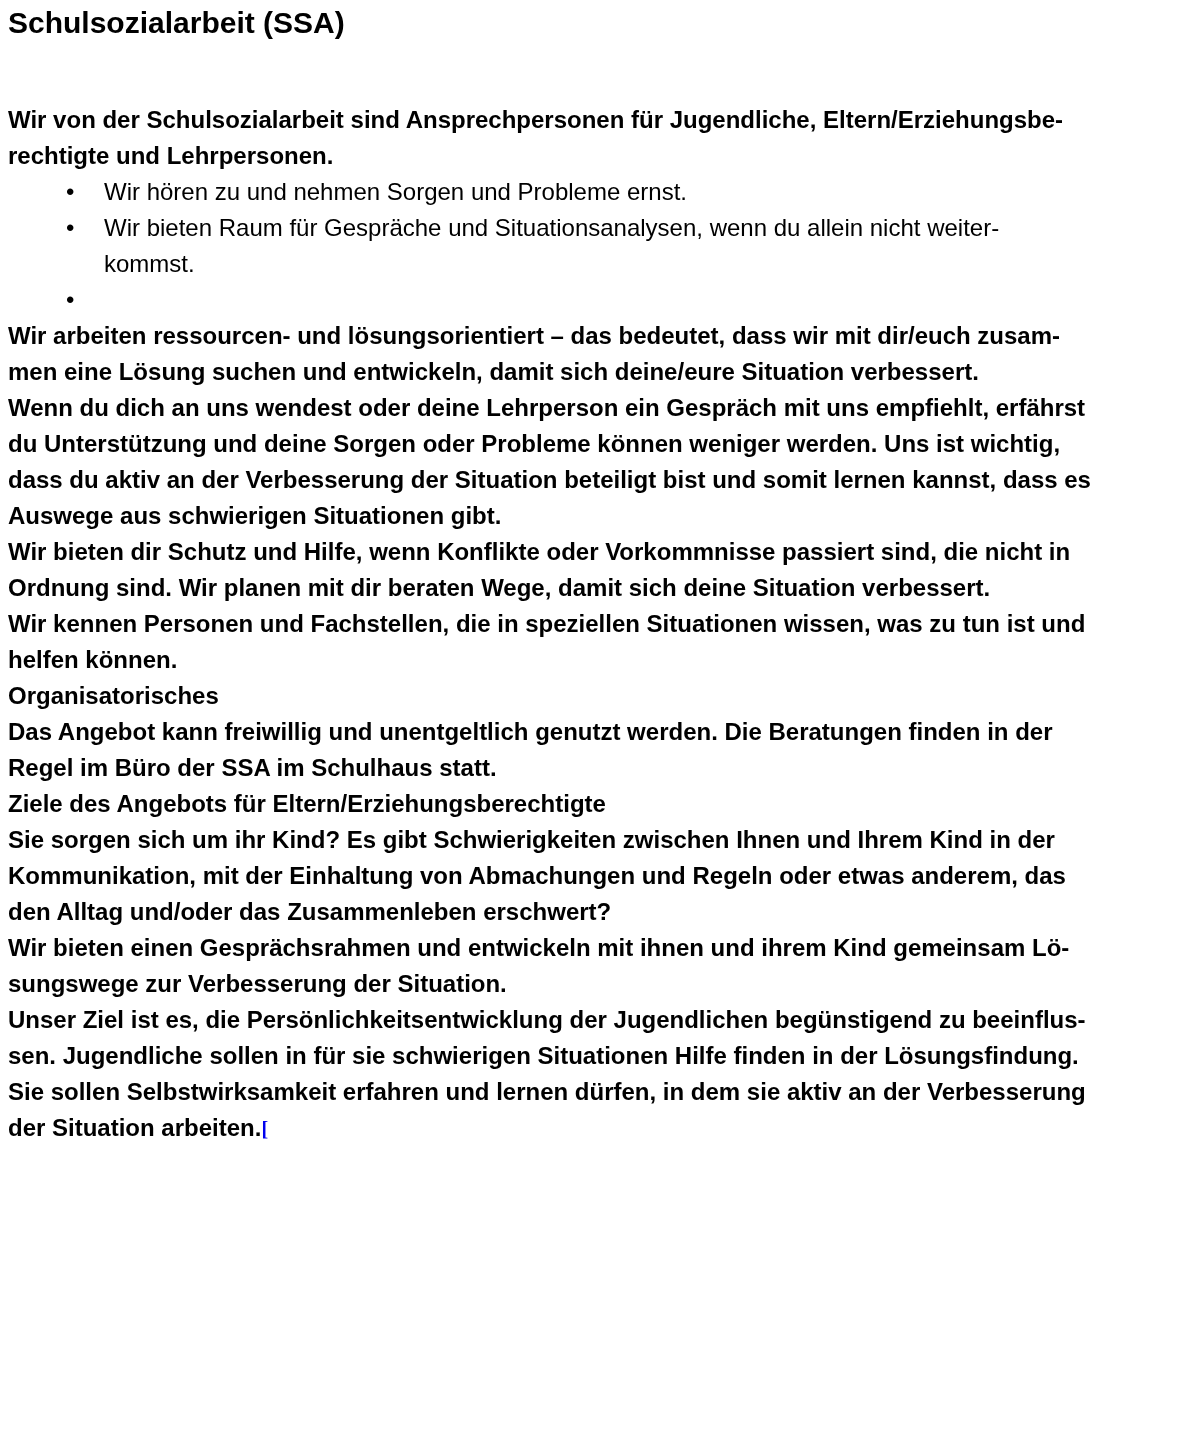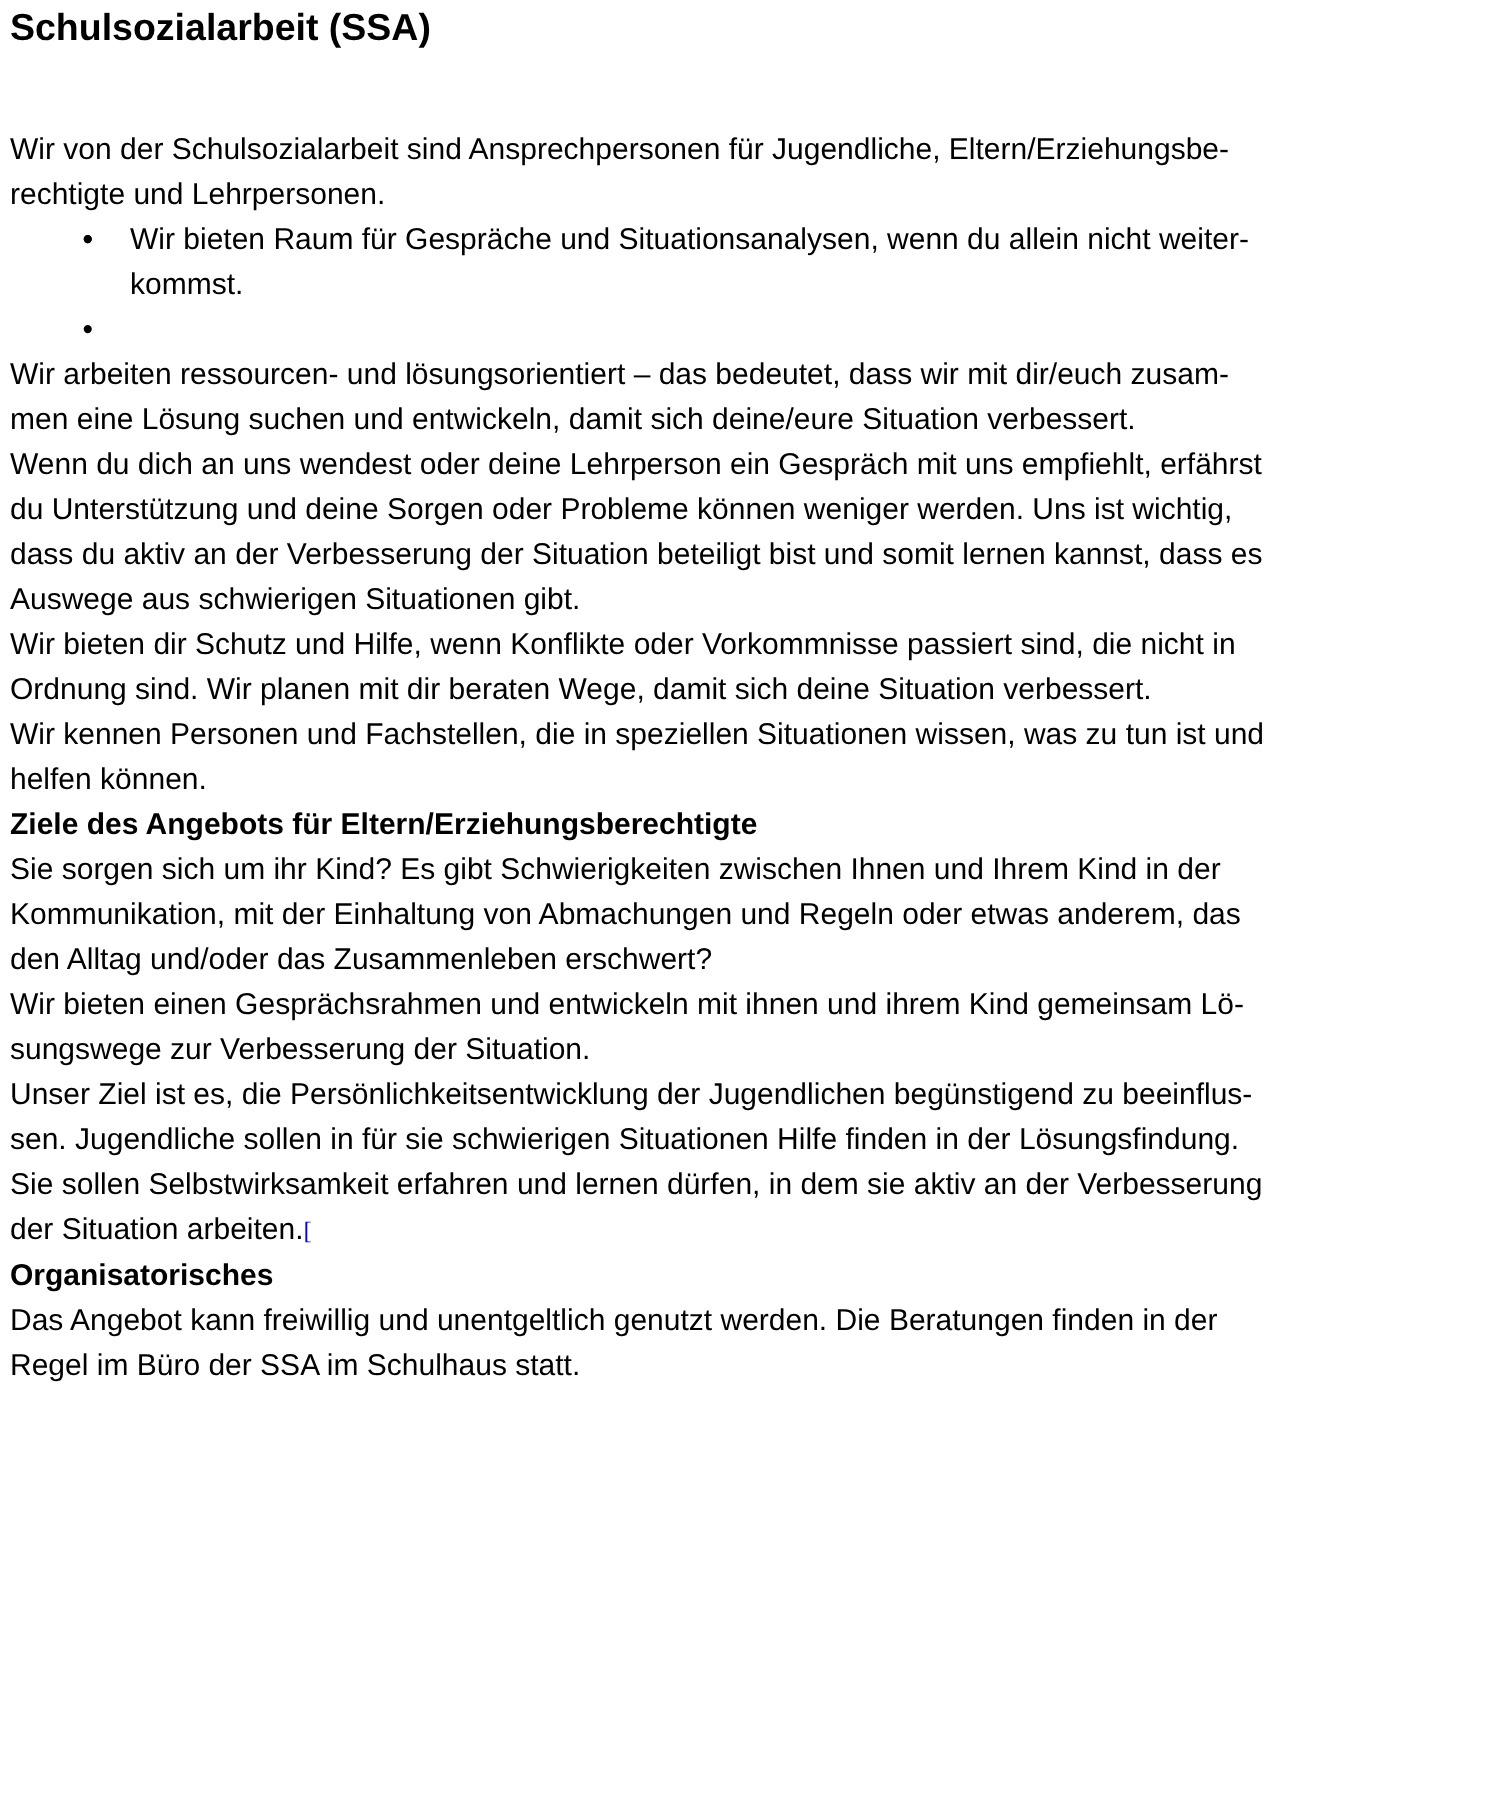--- a/index.html
+++ b/index.html
@@ -29,20 +29,21 @@
   h2.heading {
     font-size: 24px;
     line-height: 36px;
     font-weight: bold;
     margin: 0;
     white-space: pre-line;
   }
   p.para {
     margin: 0;
     white-space: pre-line;
+    font-weight: bold;
   }
   .gap-after {
     margin-bottom: 36px;
   }
   ul.bullets {
     list-style: none;
     margin: 0 0 36px 0;
     padding: 0;
   }
   ul.bullets li {
@@ -67,51 +68,51 @@
 <body>
 
 <main class="doc">
 
   <h1 class="title">Schulsozialarbeit (SSA)</h1>
 
   <p class="para gap-after">Wir von der Schulsozialarbeit sind Ansprechpersonen für Jugendliche, Eltern/Erziehungsbe-
 rechtigte und Lehrpersonen.</p>
 
   <ul class="bullets">
-    <li><span class="marker">•</span></li>
+    <li><span class="marker">•</span><span>Wir hören zu und nehmen Sorgen und Probleme ernst.</span></li>
     <li><span class="marker">•</span><span>Wir bieten Raum für Gespräche und Situationsanalysen, wenn du allein nicht weiter-
 kommst.</span></li>
     <li><span class="marker">•</span></li>
   </ul>
 
   <section>
     <p class="para gap-after">Wir arbeiten ressourcen- und lösungsorientiert – das bedeutet, dass wir mit dir/euch zusam-
 men eine Lösung suchen und entwickeln, damit sich deine/eure Situation verbessert.
 Wenn du dich an uns wendest oder deine Lehrperson ein Gespräch mit uns empfiehlt, erfährst
 du Unterstützung und deine Sorgen oder Probleme können weniger werden. Uns ist wichtig,
 dass du aktiv an der Verbesserung der Situation beteiligt bist und somit lernen kannst, dass es
 Auswege aus schwierigen Situationen gibt.</p>
     <p class="para gap-after">Wir bieten dir Schutz und Hilfe, wenn Konflikte oder Vorkommnisse passiert sind, die nicht in
 Ordnung sind. Wir planen mit dir beraten Wege, damit sich deine Situation verbessert.
 Wir kennen Personen und Fachstellen, die in speziellen Situationen wissen, was zu tun ist und
 helfen können.</p>
   </section>
 
   <section>
+    <h2 class="heading">Organisatorisches</h2>
+    <p class="para">Das Angebot kann freiwillig und unentgeltlich genutzt werden. Die Beratungen finden in der
+Regel im Büro der SSA im Schulhaus statt.</p>
+  </section>
+
+  <section>
     <h2 class="heading">Ziele des Angebots für Eltern/Erziehungsberechtigte</h2>
     <p class="para gap-after">Sie sorgen sich um ihr Kind? Es gibt Schwierigkeiten zwischen Ihnen und Ihrem Kind in der
 Kommunikation, mit der Einhaltung von Abmachungen und Regeln oder etwas anderem, das
 den Alltag und/oder das Zusammenleben erschwert?
 Wir bieten einen Gesprächsrahmen und entwickeln mit ihnen und ihrem Kind gemeinsam Lö-
 sungswege zur Verbesserung der Situation.</p>
     <p class="para gap-after"><span>Unser Ziel ist es, die Persönlichkeitsentwicklung der Jugendlichen begünstigend zu beeinflus-
 sen. Jugendliche sollen in für sie schwierigen Situationen Hilfe finden in der Lösungsfindung.
 Sie sollen Selbstwirksamkeit erfahren und lernen dürfen, in dem sie aktiv an der Verbesserung
 der Situation arbeiten.</span><a class="footnote-link">[</a></p>
   </section>
 
-  <section>
-    <h2 class="heading">Organisatorisches</h2>
-    <p class="para">Das Angebot kann freiwillig und unentgeltlich genutzt werden. Die Beratungen finden in der
-Regel im Büro der SSA im Schulhaus statt.</p>
-  </section>
-
 </main>
 
 </body></html>

